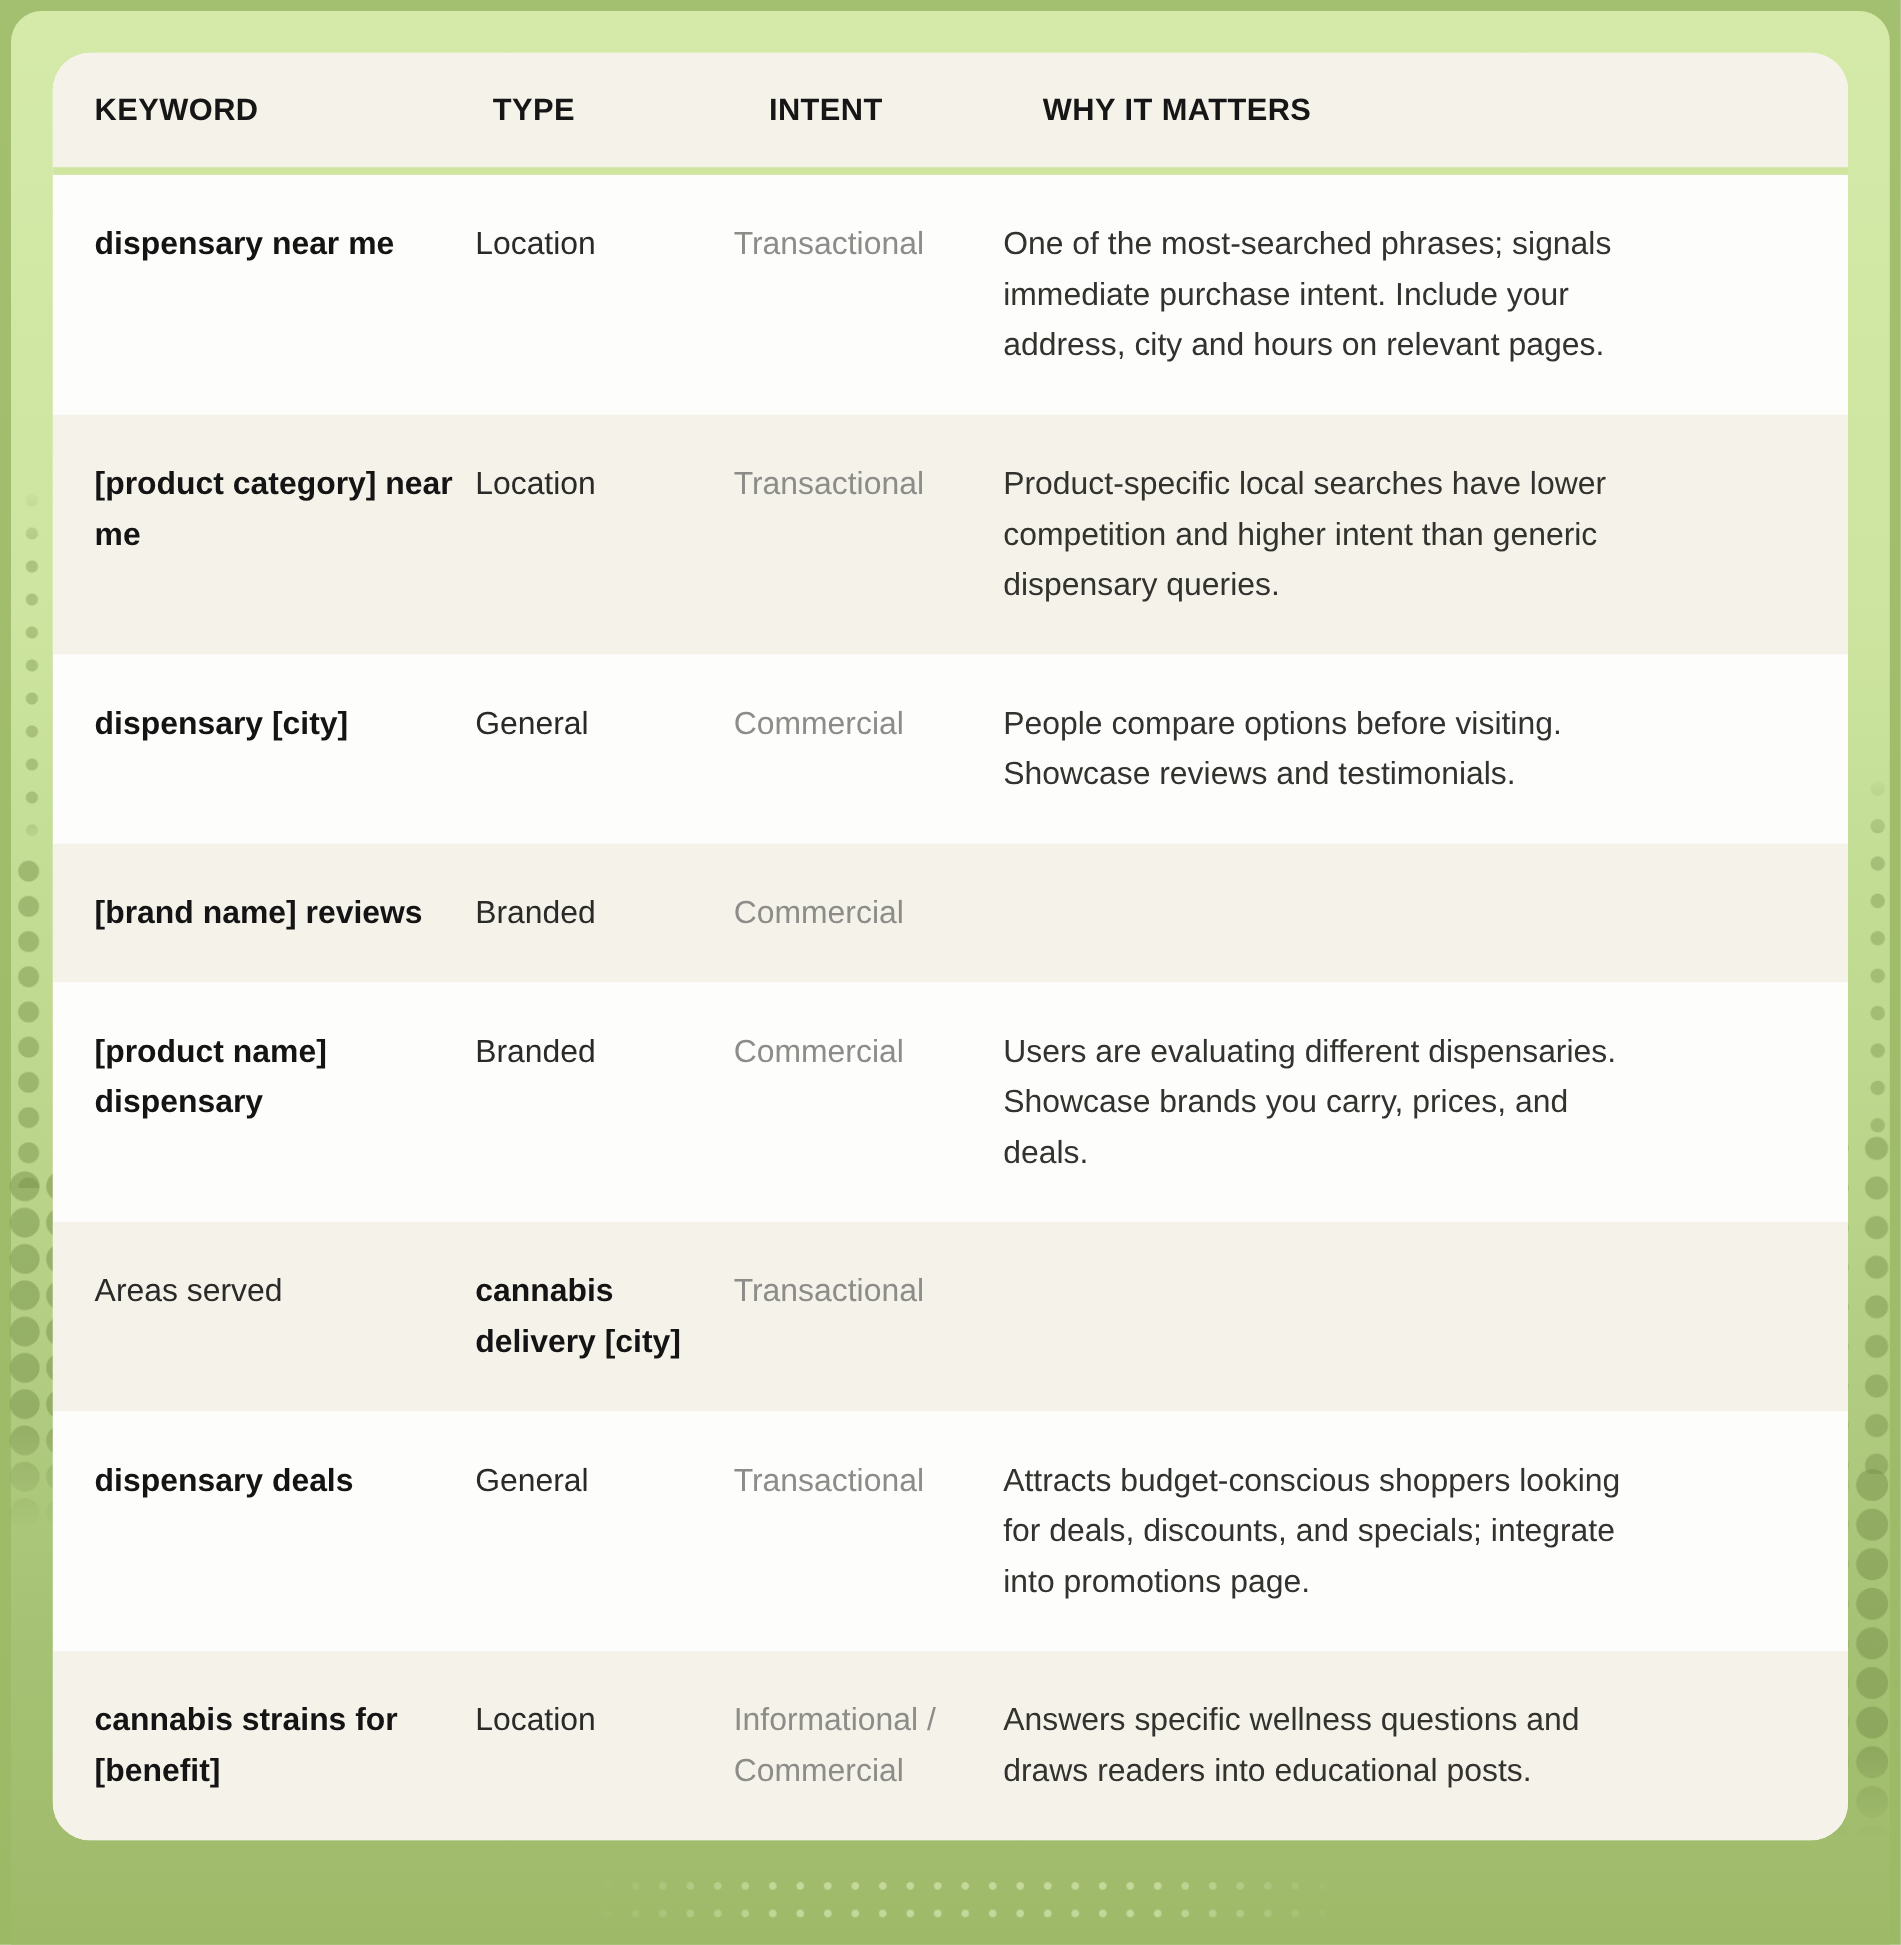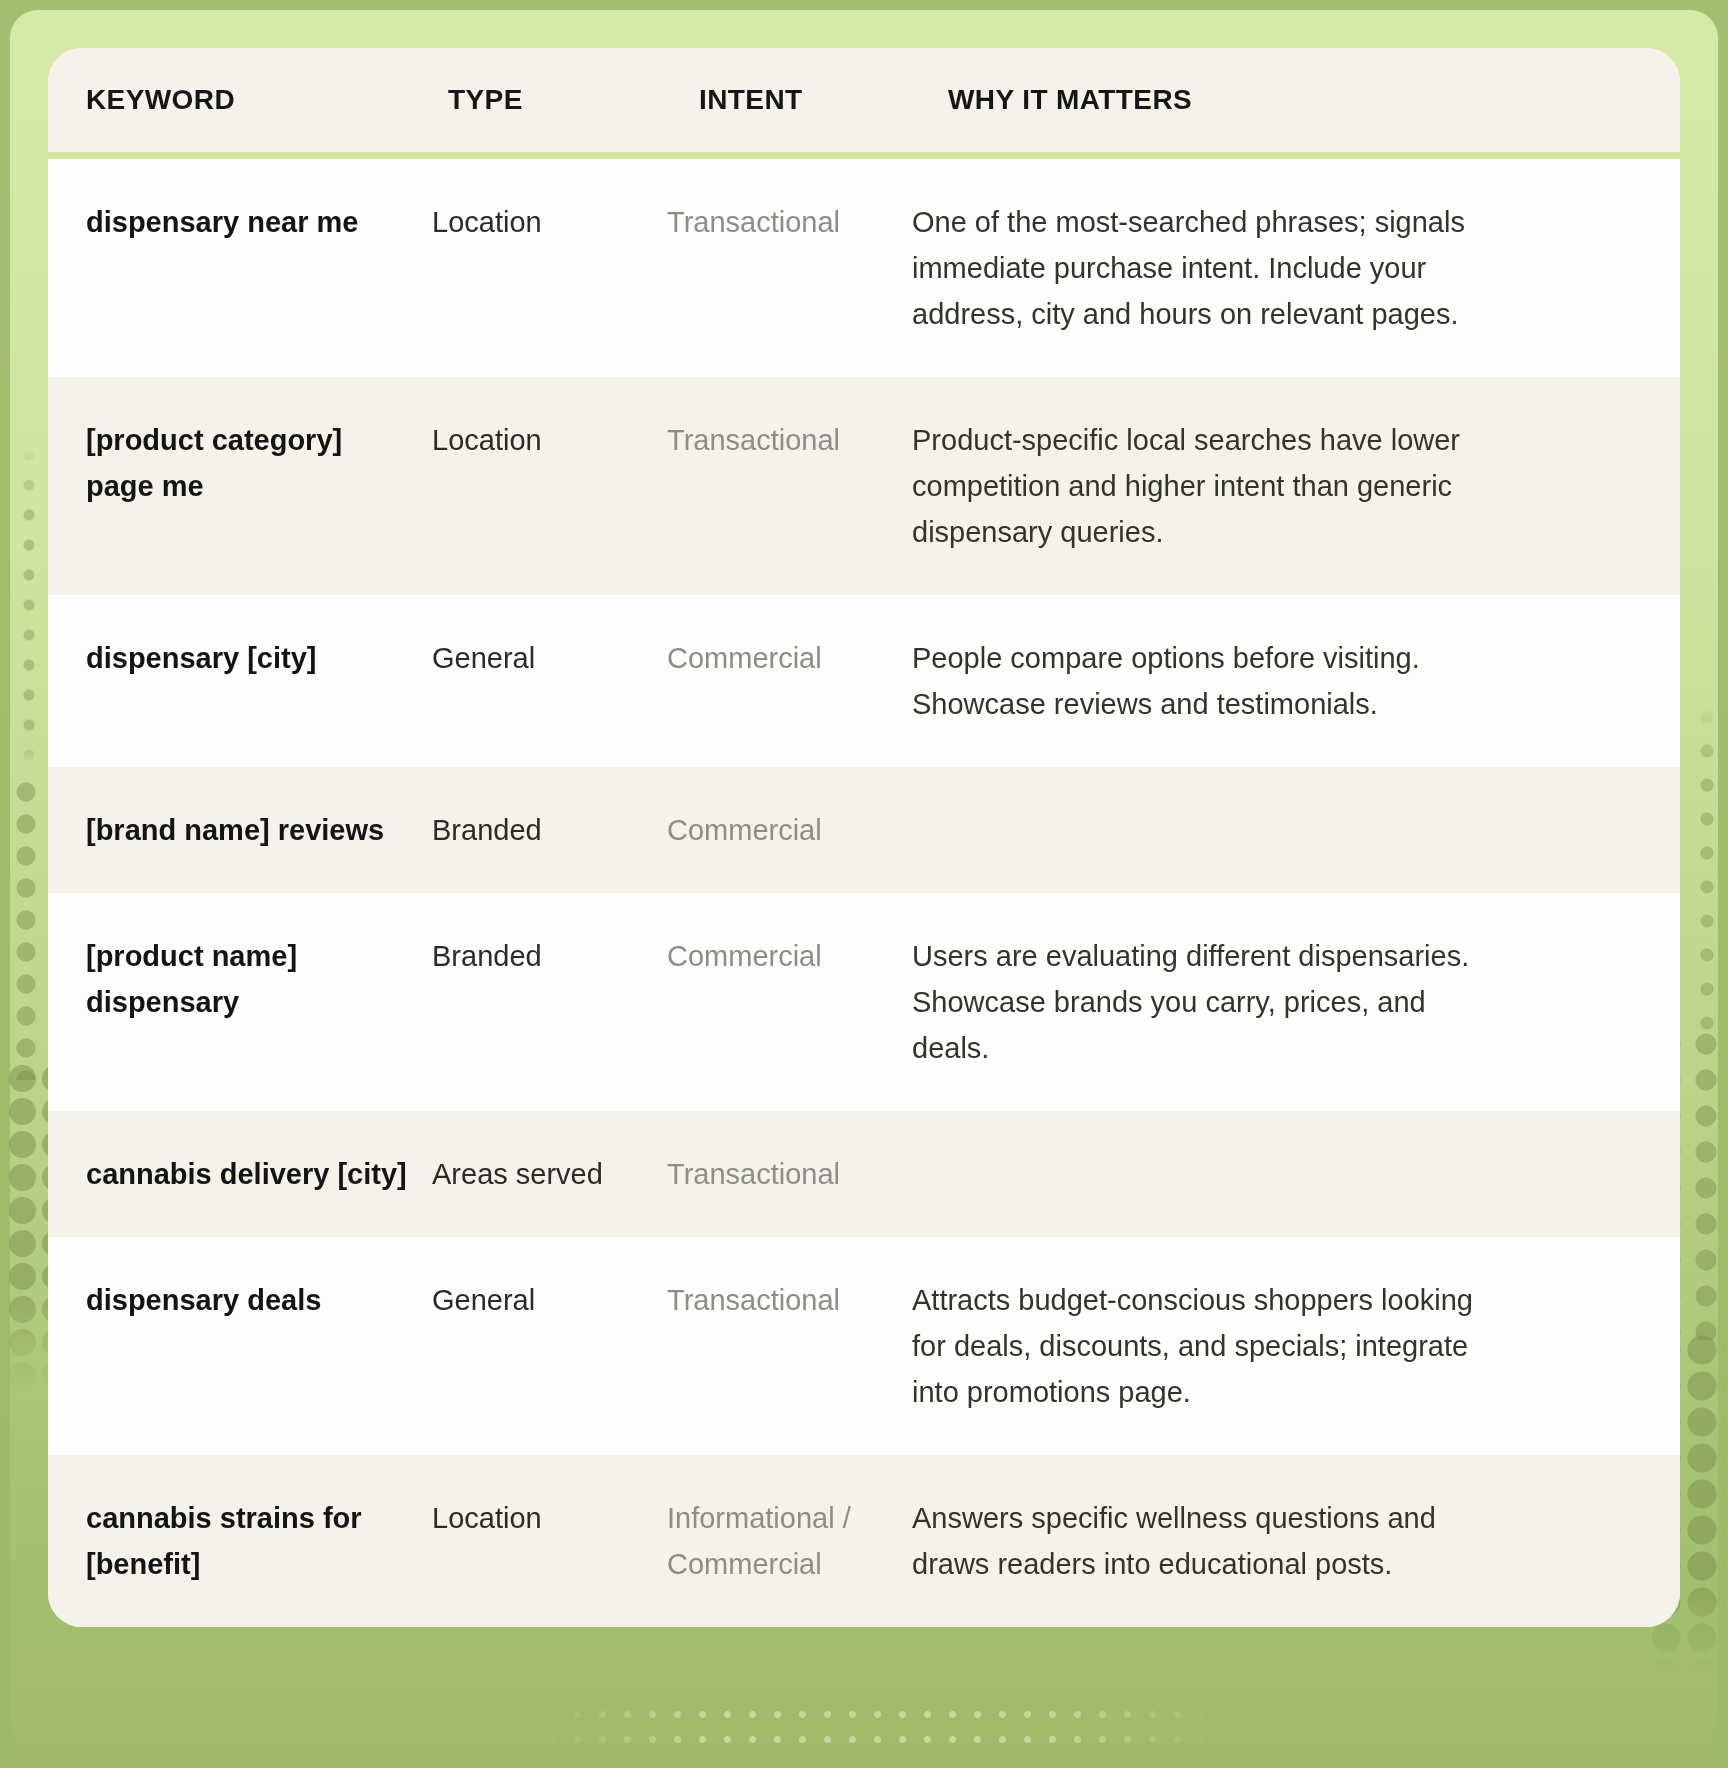--- a/index.html
+++ b/index.html
@@ -110,21 +110,21 @@
   </div>
   <div id="tbody">
   <div class="trow">
     <div class="cell keyword"><span>dispensary near me</span></div>
     <div class="cell type"><span>Location</span></div>
     <div class="cell intent"><span>Transactional</span></div>
     <div class="cell why"><span>One of the most-searched phrases; signals immediate purchase intent. Include your address, city and hours on relevant pages.</span></div>
   </div>
 
   <div class="trow alt">
-    <div class="cell keyword"><span>[product category] page me</span></div>
+    <div class="cell keyword"><span>[product category] near me</span></div>
     <div class="cell type"><span>Location</span></div>
     <div class="cell intent"><span>Transactional</span></div>
     <div class="cell why"><span>Product-specific local searches have lower competition and higher intent than generic dispensary queries.</span></div>
   </div>
 
   <div class="trow">
     <div class="cell keyword"><span>dispensary [city]</span></div>
     <div class="cell type"><span>General</span></div>
     <div class="cell intent"><span>Commercial</span></div>
     <div class="cell why"><span>People compare options before visiting. Showcase reviews and testimonials.</span></div>
@@ -137,22 +137,22 @@
   </div>
 
   <div class="trow">
     <div class="cell keyword"><span>[product name] dispensary</span></div>
     <div class="cell type"><span>Branded</span></div>
     <div class="cell intent"><span>Commercial</span></div>
     <div class="cell why"><span>Users are evaluating different dispensaries. Showcase brands you carry, prices, and deals.</span></div>
   </div>
 
   <div class="trow alt">
+    <div class="cell type"><span>Areas served</span></div>
     <div class="cell keyword"><span>cannabis delivery [city]</span></div>
-    <div class="cell type"><span>Areas served</span></div>
     <div class="cell intent"><span>Transactional</span></div>
   </div>
 
   <div class="trow">
     <div class="cell keyword"><span>dispensary deals</span></div>
     <div class="cell type"><span>General</span></div>
     <div class="cell intent"><span>Transactional</span></div>
     <div class="cell why"><span>Attracts budget-conscious shoppers looking for deals, discounts, and specials; integrate into promotions page.</span></div>
   </div>
 

